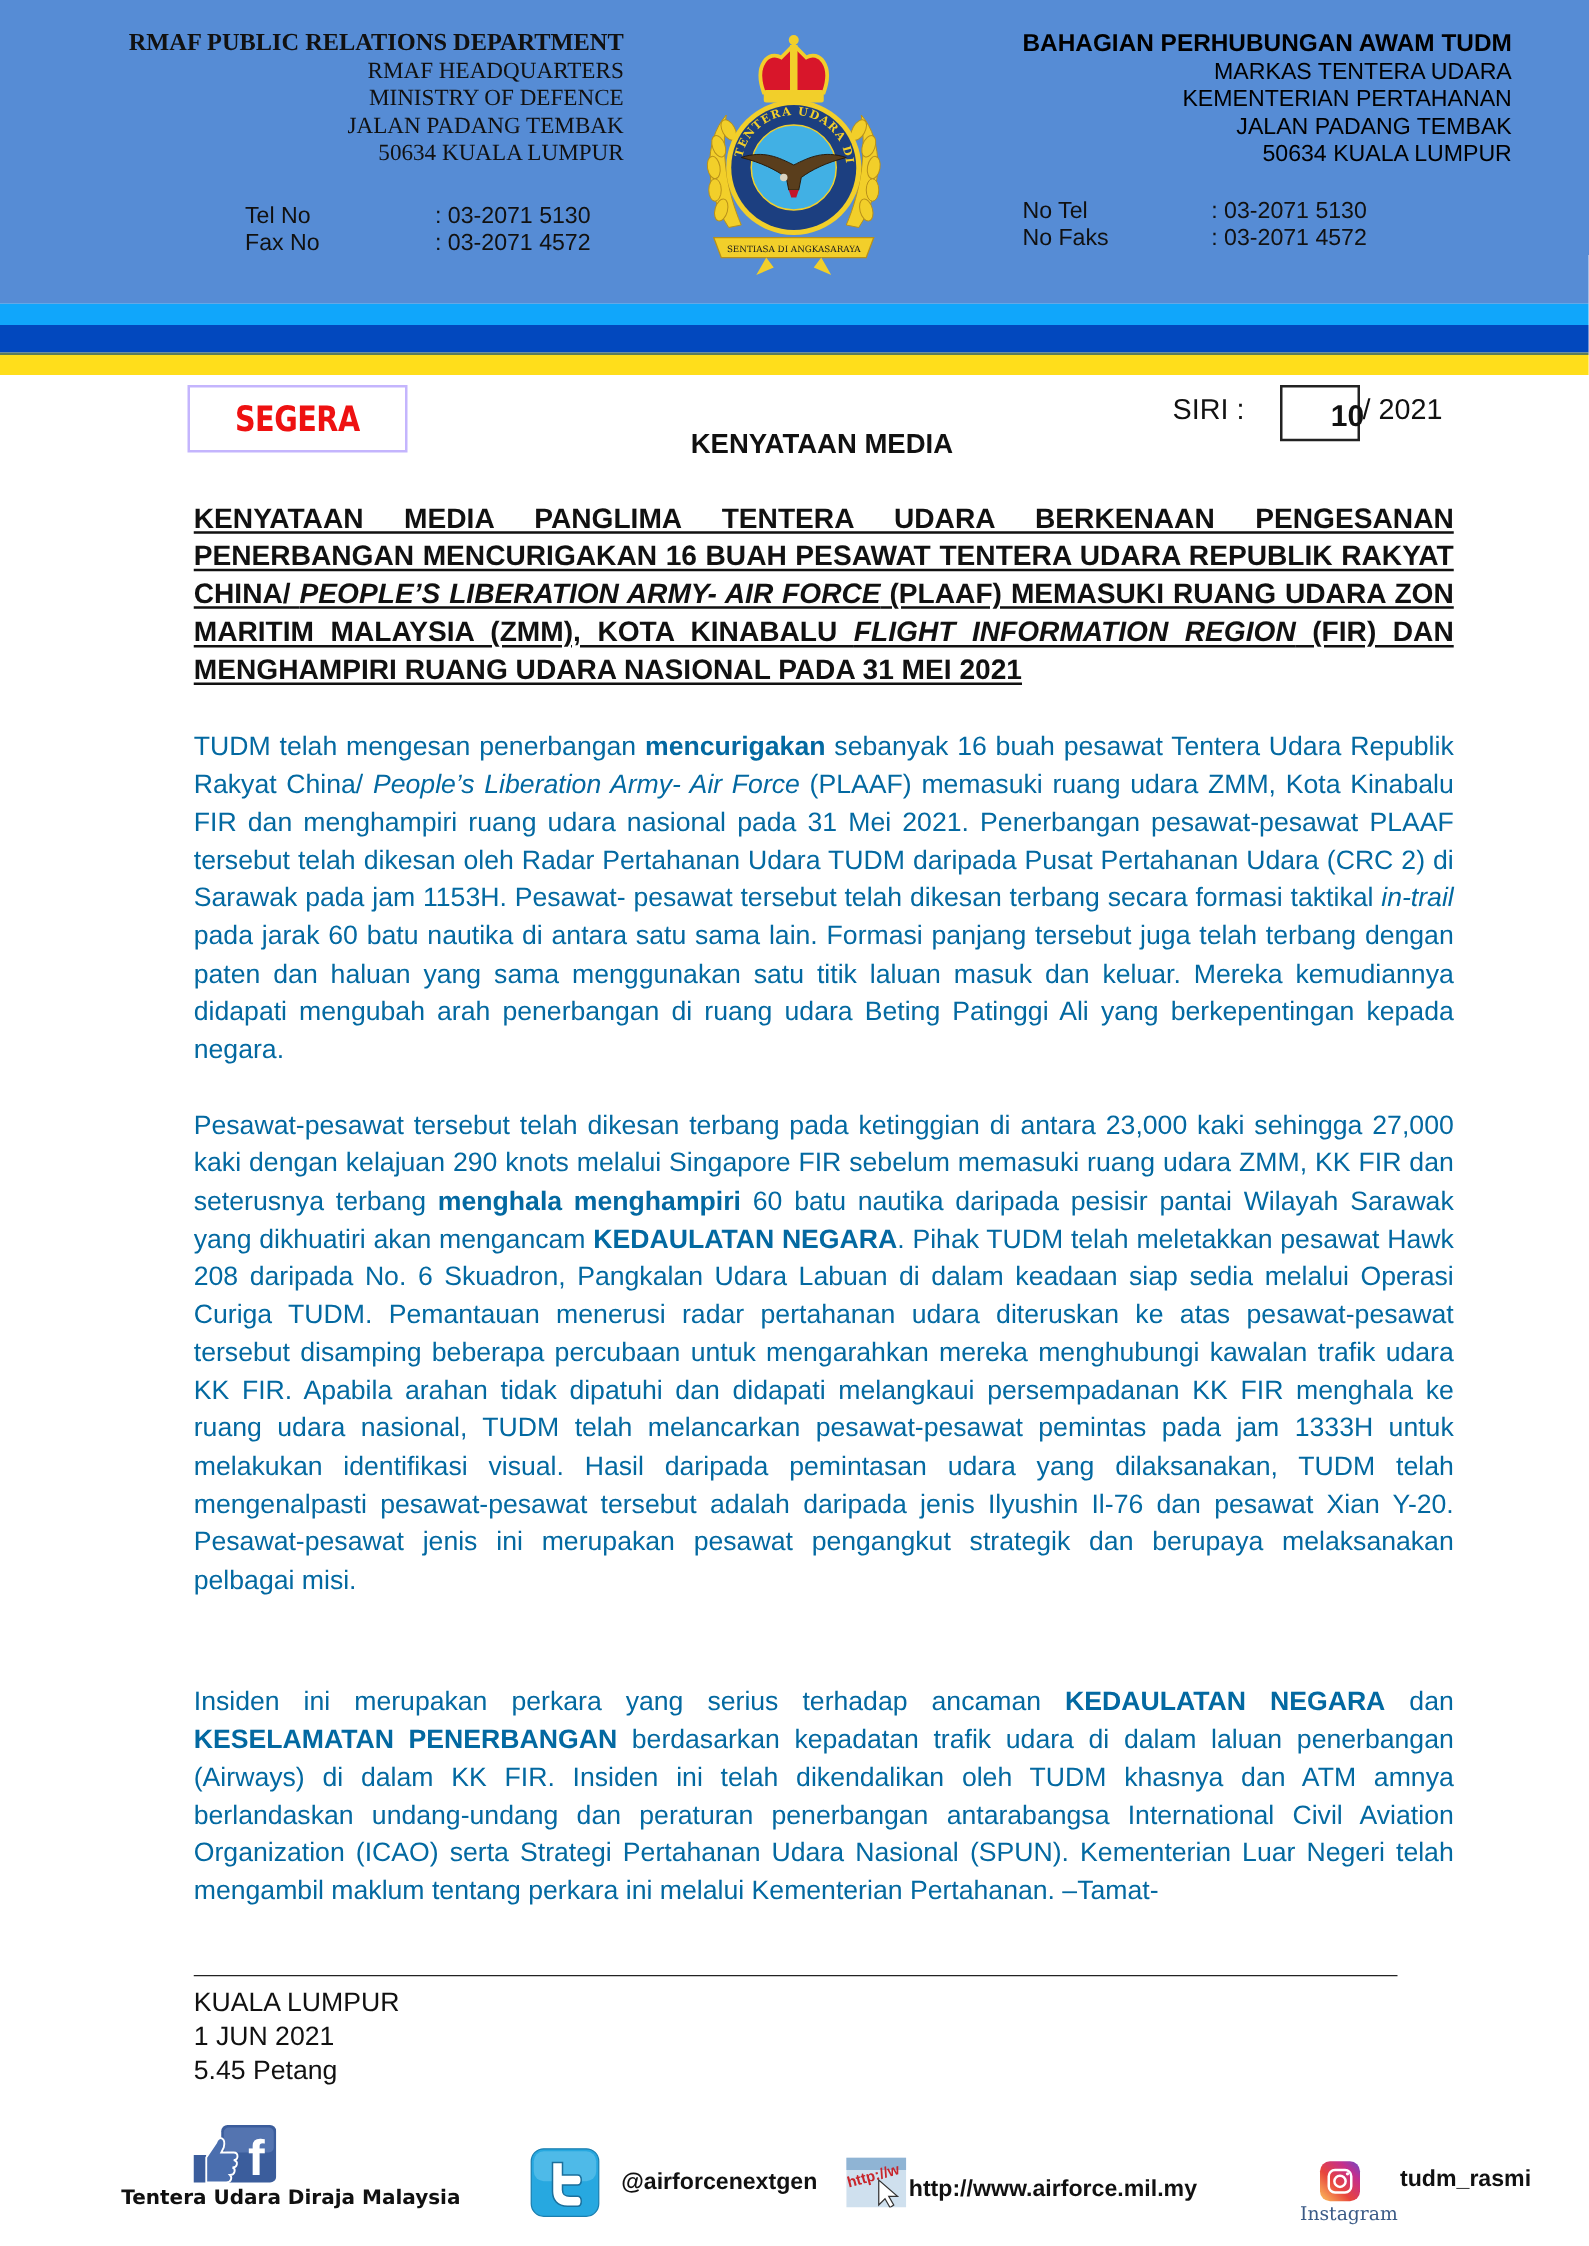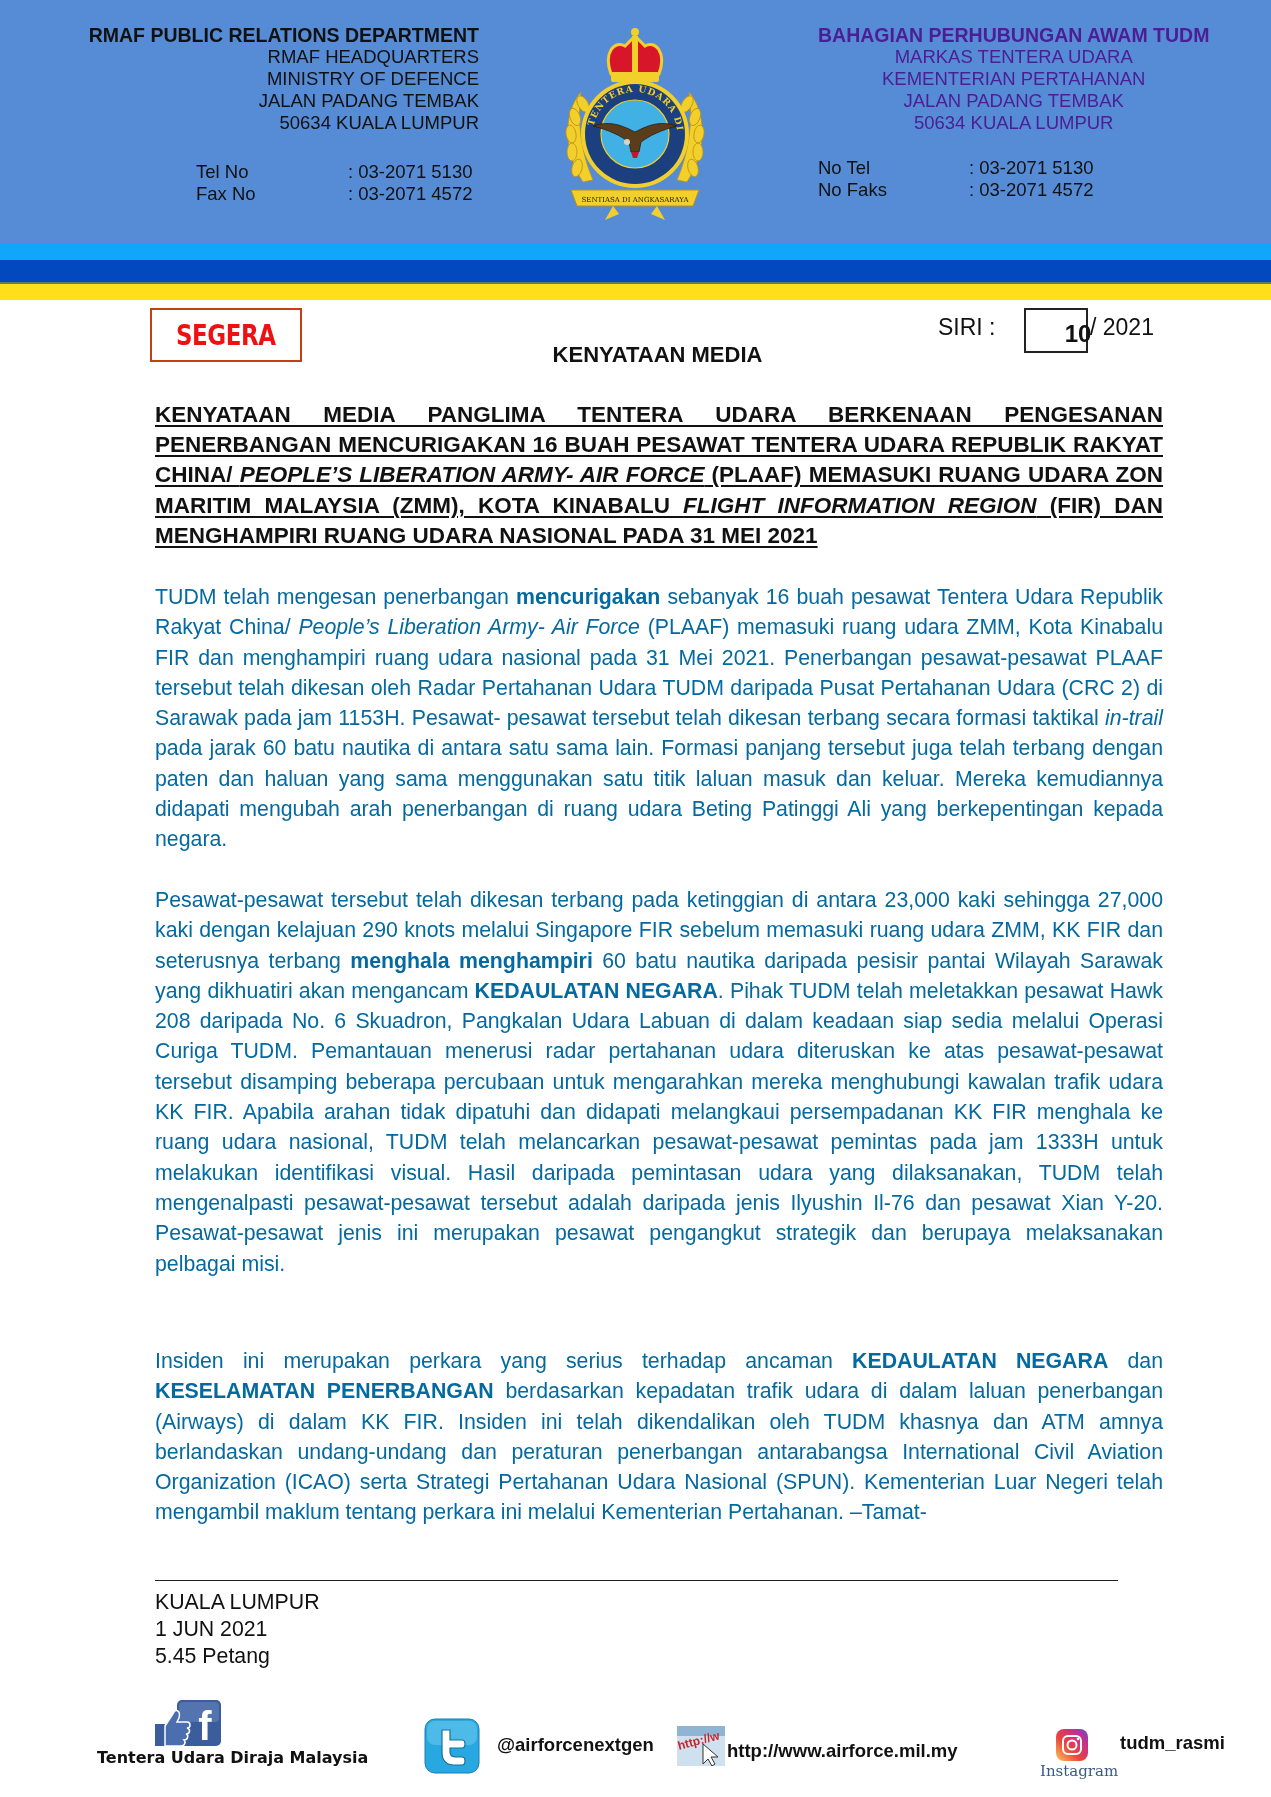--- a/index.html
+++ b/index.html
@@ -6,33 +6,33 @@
   body { width: 1271px; height: 1797px; position: relative; overflow: hidden;
          font-family: "Liberation Sans", sans-serif; color: #111; }
 
   
   #header { position: absolute; left: 0; top: 0; width: 1271px; height: 243px; background: #568cd5; }
   .stripe-light { position: absolute; left: 0; top: 243px; width: 1271px; height: 17px; background: #10a6fb; }
   .stripe-dark  { position: absolute; left: 0; top: 260px; width: 1271px; height: 22px; background: #0248be; }
   .stripe-line  { position: absolute; left: 0; top: 282px; width: 1271px; height: 2px; background: #5c7d5c; }
   .stripe-yellow{ position: absolute; left: 0; top: 284px; width: 1271px; height: 16px; background: #ffde1b; }
 
-  .hdr-left { position: absolute; right: 792px; top: 24px; text-align: right; font-size: 18.5px; line-height: 22px; color: #111; }
+  .hdr-left { position: absolute; right: 772px; top: 24px; text-align: right; font-size: 18.5px; line-height: 22px; color: #111; font-family: Liberation Serif, serif; }
   .hdr-left .org { font-weight: bold; font-size: 19.5px; }
-  .hdr-right { position: absolute; left: 818px; top: 24px; text-align: center; font-size: 18.5px; line-height: 22px; color: #4c1d95; }
+  .hdr-right { position: absolute; left: 818px; top: 24px; text-align: right; font-size: 18.5px; line-height: 22px; color: #000000; }
   .hdr-right .org { font-weight: bold; font-size: 19.5px; }
   .contact { position: absolute; font-size: 18.5px; line-height: 22px; }
   .contact .lbl { display: inline-block; }
   .contact .val { display: inline-block; }
 
   
   #crest { position: absolute; left: 553px; top: 22px; width: 164px; height: 200px; }
 
   
-  #segera { position: absolute; left: 150px; top: 308px; width: 152px; height: 54px; border: 2px solid #c2410c; box-sizing: border-box;
+  #segera { position: absolute; left: 150px; top: 308px; width: 176px; height: 54px; border: 2px solid #c4b5fd; box-sizing: border-box;
             display: flex; align-items: center; justify-content: center; }
   #segera span { color: #ee1111; font-weight: bold; font-size: 28px; font-family: "DejaVu Sans", sans-serif; transform: scaleX(0.82); display: inline-block; letter-spacing: -0.5px; }
   #doc-type { position: absolute; left: 0; width: 1271px; top: 342px; text-align: center; font-weight: bold; font-size: 22px; }
   #doc-type span { display: inline-block; transform: translateX(22px); }
   #siri-label { position: absolute; left: 938px; top: 314px; font-size: 23px; }
   #siri-box { position: absolute; left: 1024px; top: 308px; width: 64px; height: 45px; border: 2px solid #222; box-sizing: border-box;
               display: flex; align-items: center; justify-content: center; font-weight: bold; font-size: 24px; padding-top: 6px; padding-left: 44px; }
   #siri-year { position: absolute; left: 1090px; top: 314px; font-size: 23px; }
 
   

